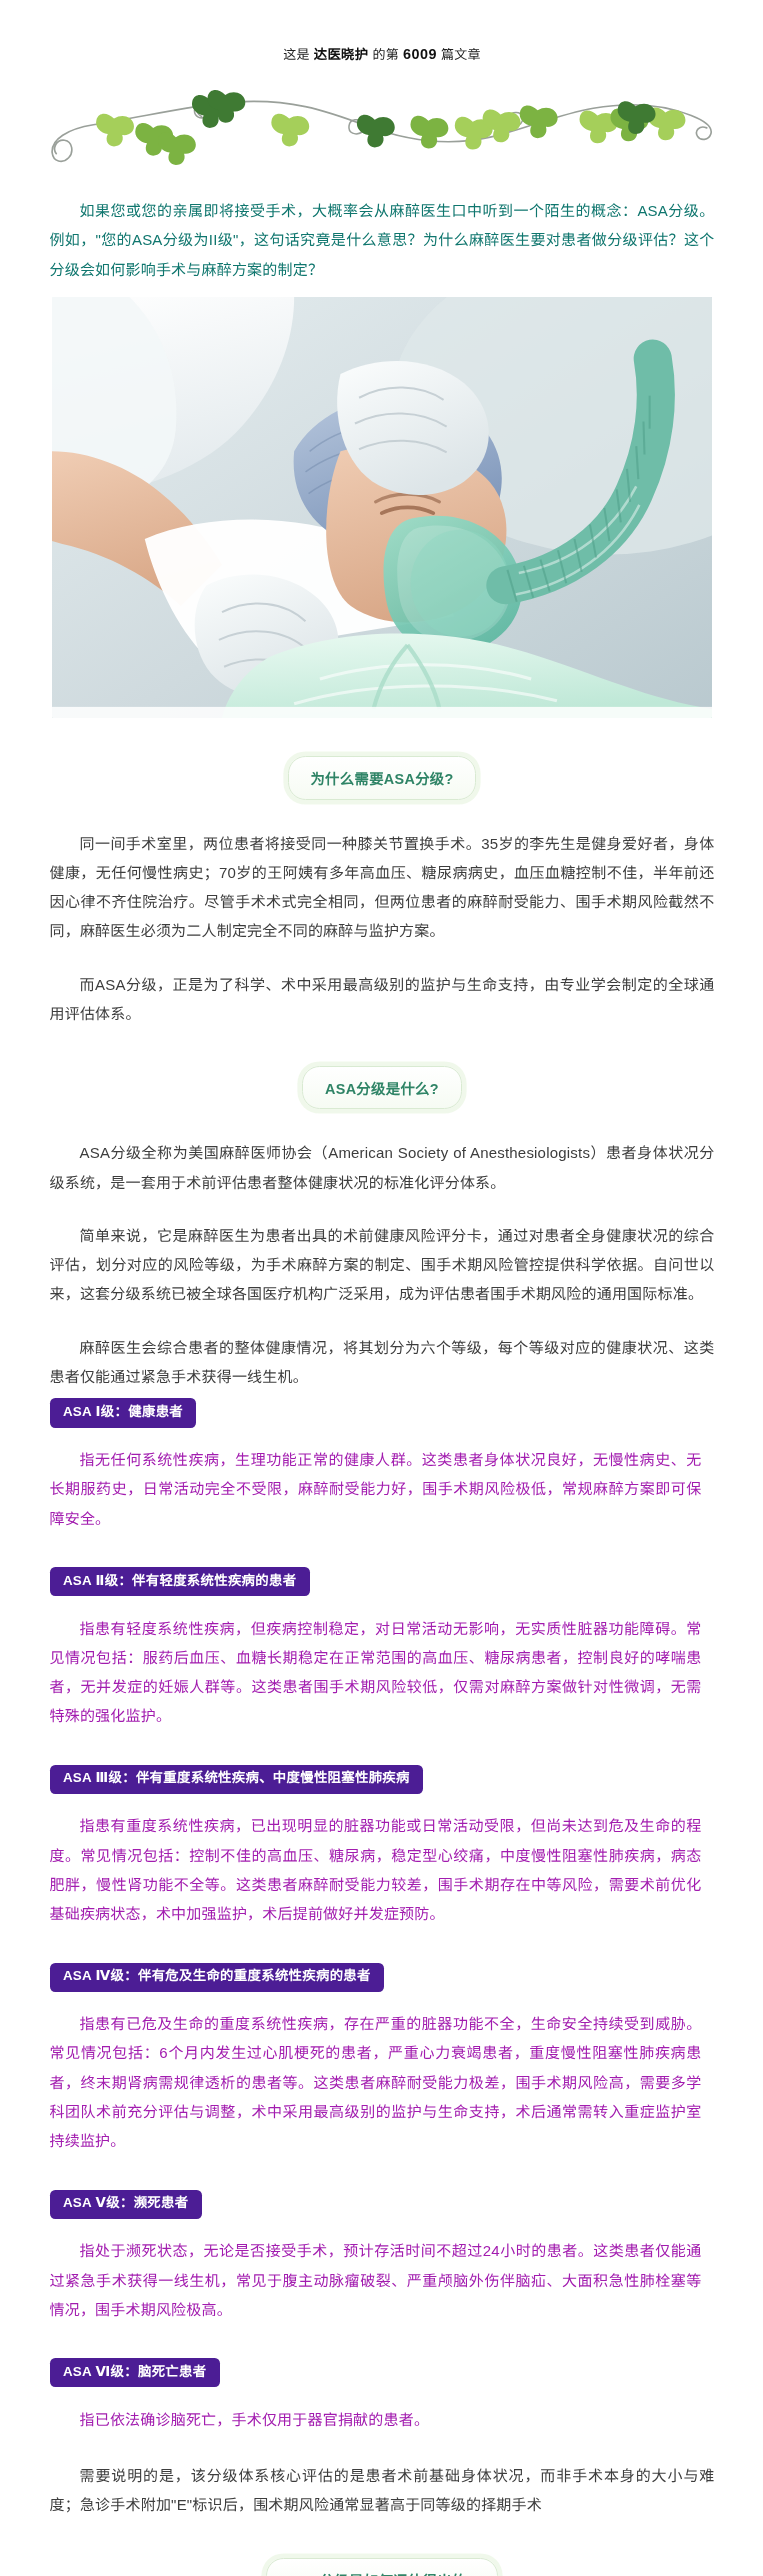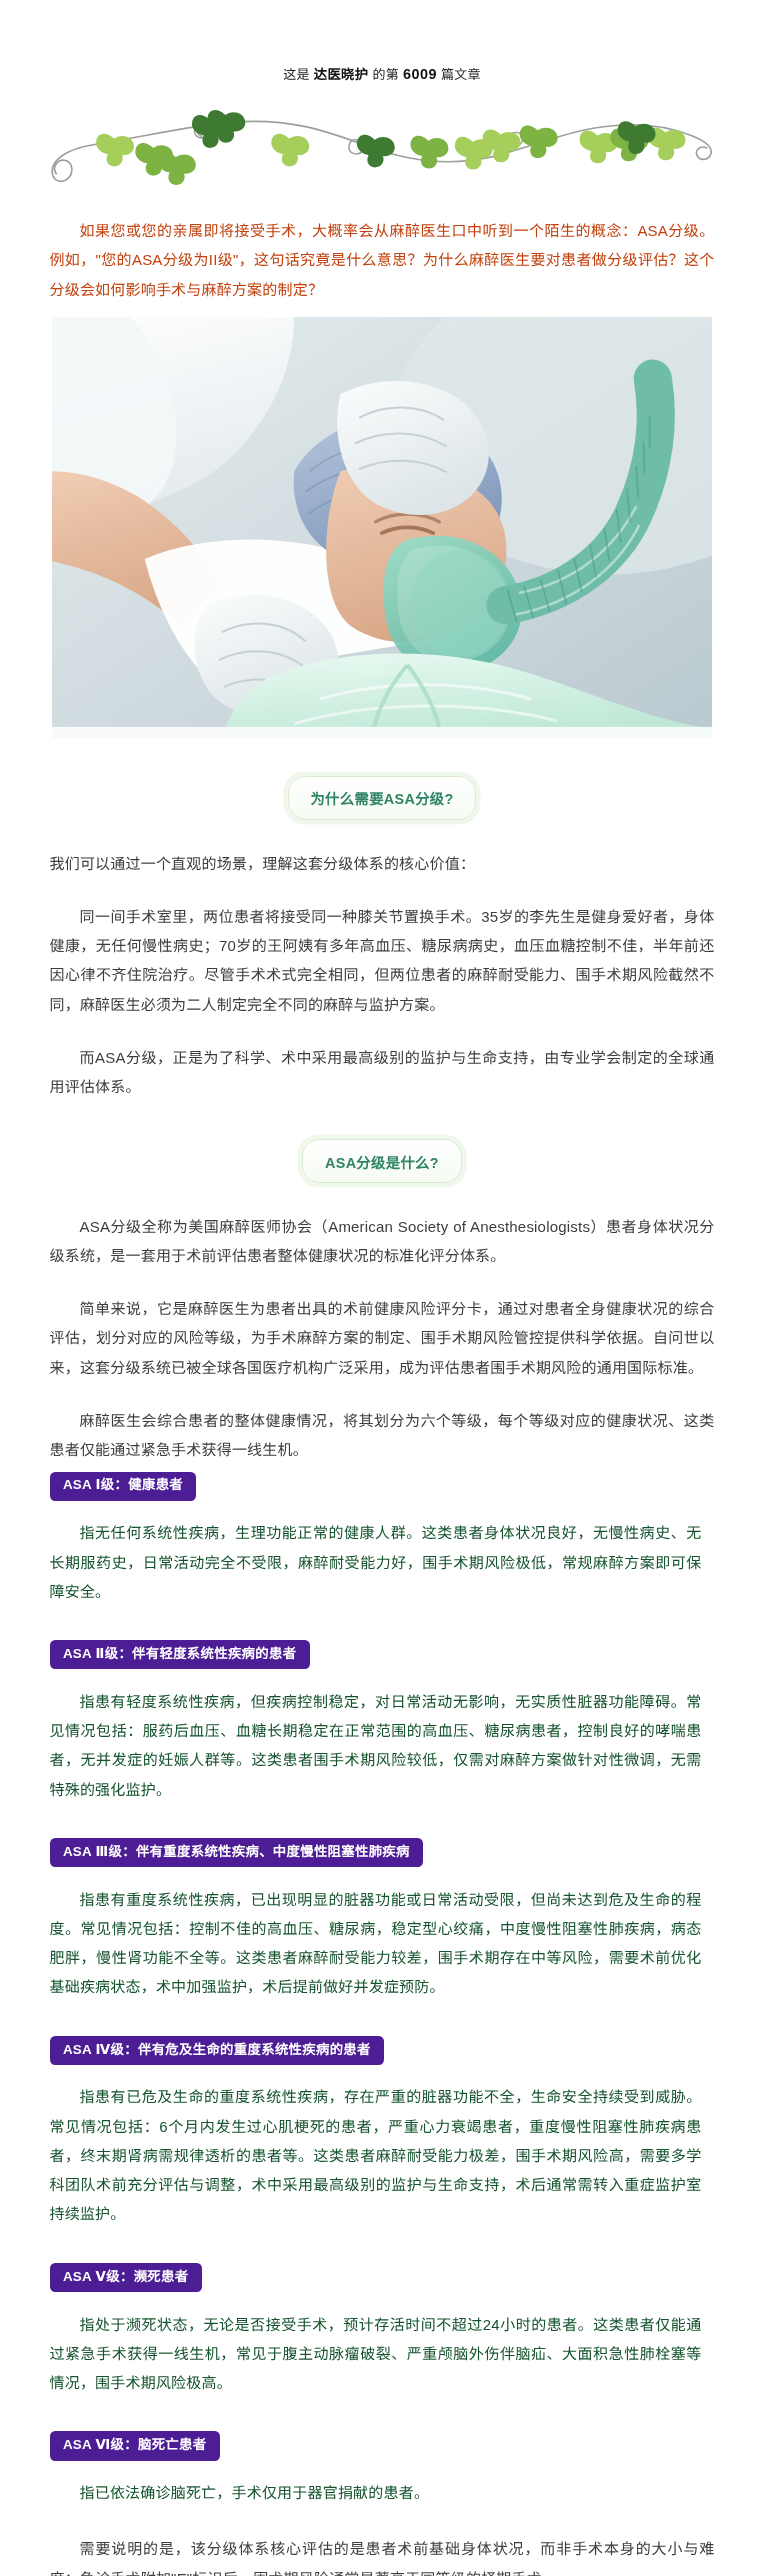--- a/index.html
+++ b/index.html
@@ -27,21 +27,20 @@
   
   .masthead {
     padding-top: 44px;
     text-align: center;
   }
   .masthead-line {
     font-size: 13px;
     color: #222222;
     letter-spacing: 0.3px;
     line-height: 1.4;
-    margin-top: 20px;
   }
   .masthead-line .brand {
     font-weight: 700;
     font-size: 13.4px;
     color: #111111;
   }
   .masthead-line .count {
     font-weight: 700;
     font-size: 14.4px;
     color: #111111;
@@ -55,21 +54,21 @@
     margin: 6.2px auto 0 auto;
     display: block;
   }
 
   
   .intro {
     width: 665px;
     margin: 3.1px auto 0 auto;
     font-size: 15px;
     line-height: 1.95;
-    color: #c2410c;
+    color: #0f766e;
     text-align: justify;
     letter-spacing: 0.2px;
   }
   .intro p { margin: 0; text-indent: 2em; }
 
   
   .hero-photo {
     width: 660px;
     height: 421px;
     margin: 13.4px auto 0 auto;
@@ -133,21 +132,21 @@
     letter-spacing: 0.3px;
     padding: 5.7px 13.4px 6.7px 13.4px;
     border-radius: 5.2px;
     margin: 7.2px 0 17.5px 0;
     line-height: 1.25;
     white-space: nowrap;
   }
   .grade-desc {
     font-size: 15px;
     line-height: 1.95;
-    color: #14532d;
+    color: #a21caf;
     text-align: justify;
     text-indent: 2em;
     letter-spacing: 0.2px;
     margin: 0 13px 27px 0;
   }
 </style>
 </head>
 <body>
 
 <div class="page">
@@ -304,21 +303,20 @@
       <path d="M690,676 C658,712 636,754 624,800" stroke="#a9dcc8" stroke-width="8" fill="none" opacity="0.8"></path>
 
       <rect x="0" y="796" width="1281" height="22" fill="#ffffff" opacity="0.85"></rect>
     </svg>
   </div>
 
   <div class="pill-wrap">
     <span class="pill">为什么需要ASA分级?</span>
   </div>
   <div class="body-text">
-    <p class="no-indent">我们可以通过一个直观的场景，理解这套分级体系的核心价值：</p>
     <p>同一间手术室里，两位患者将接受同一种膝关节置换手术。35岁的李先生是健身爱好者，身体健康，无任何慢性病史；70岁的王阿姨有多年高血压、糖尿病病史，血压血糖控制不佳，半年前还因心律不齐住院治疗。尽管手术术式完全相同，但两位患者的麻醉耐受能力、围手术期风险截然不同，麻醉医生必须为二人制定完全不同的麻醉与监护方案。</p>
     <p>而ASA分级，正是为了科学、术中采用最高级别的监护与生命支持，由专业学会制定的全球通用评估体系。</p>
   </div>
 
   <div class="pill-wrap">
     <span class="pill">ASA分级是什么?</span>
   </div>
   <div class="body-text">
     <p>ASA分级全称为美国麻醉医师协会（American Society of Anesthesiologists）患者身体状况分级系统，是一套用于术前评估患者整体健康状况的标准化评分体系。</p>
     <p>简单来说，它是麻醉医生为患者出具的术前健康风险评分卡，通过对患者全身健康状况的综合评估，划分对应的风险等级，为手术麻醉方案的制定、围手术期风险管控提供科学依据。自问世以来，这套分级系统已被全球各国医疗机构广泛采用，成为评估患者围手术期风险的通用国际标准。</p>

